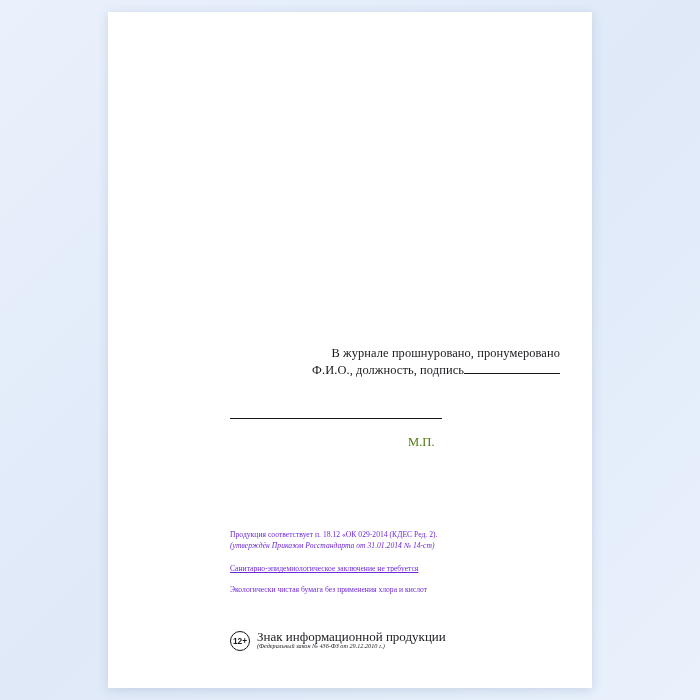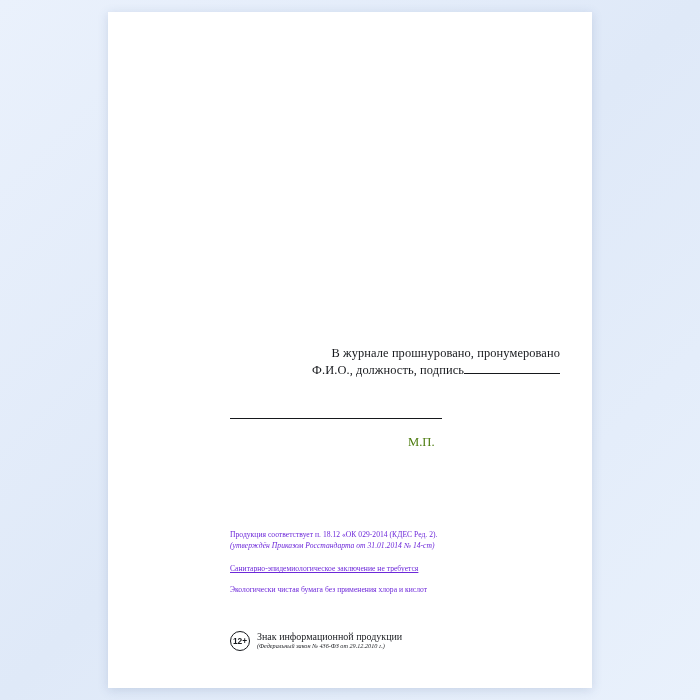--- a/index.html
+++ b/index.html
@@ -120,21 +120,21 @@
     font-size: 8.4px;
     font-weight: bold;
     color: #16181c;
     text-align: center;
     line-height: 18px;
   }
   .age-text {
     position: absolute;
     left: 27px;
     top: 1px;
-    font-size: 10px;
+    font-size: 13px;
     line-height: 10px;
     color: #1a1c20;
   }
   .age-sub {
     position: absolute;
     left: 27px;
     top: 11px;
     font-size: 6.2px;
     line-height: 8px;
     font-style: italic;

